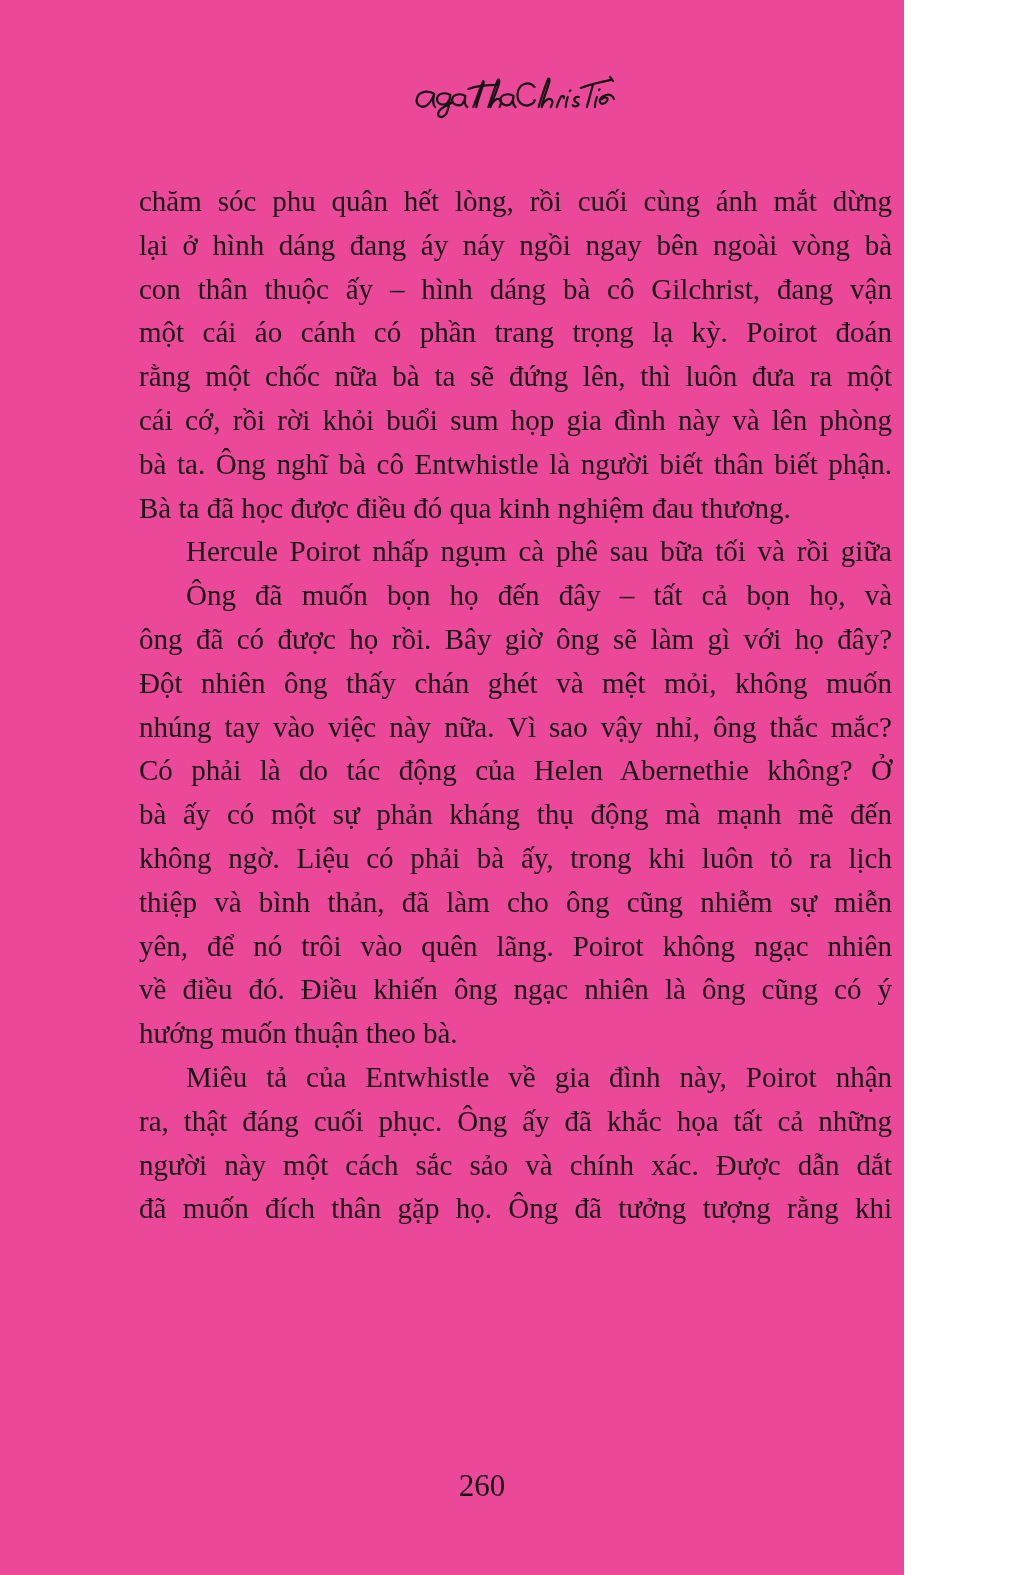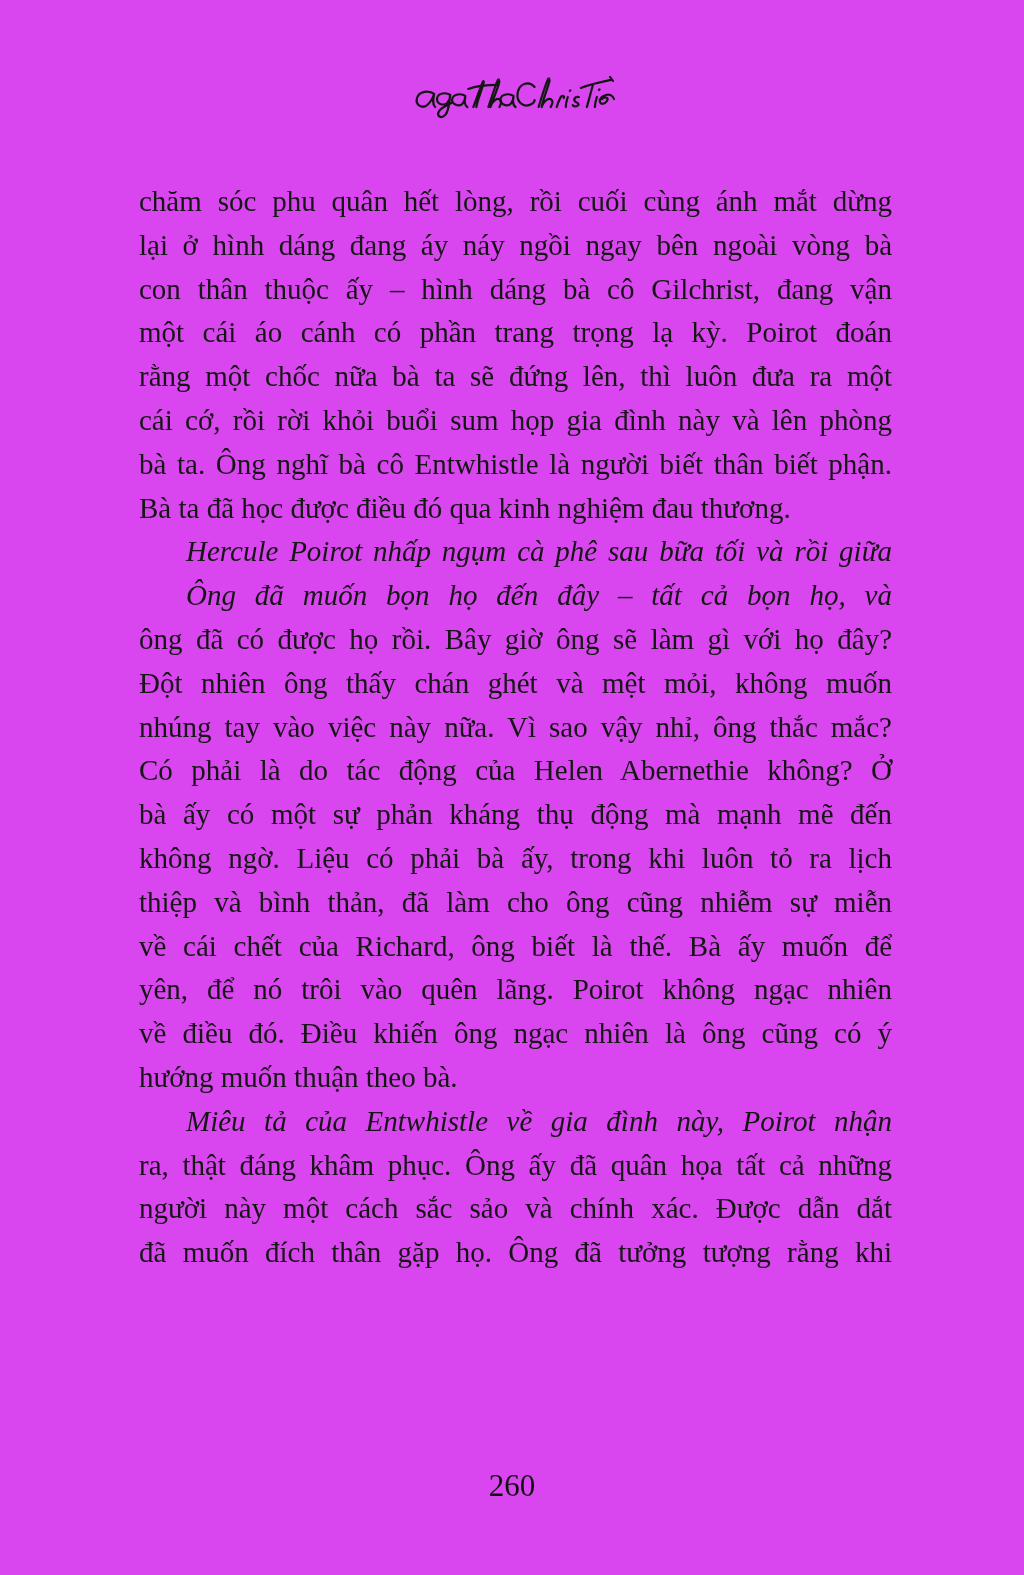--- a/index.html
+++ b/index.html
@@ -2,23 +2,23 @@
 <html><head>
 <meta charset="utf-8">
 <style>
   html, body {
     margin: 0;
     padding: 0;
     background: #ffffff;
   }
   .book-page {
     position: relative;
-    width: 1024px;
+    width: 904px;
     height: 1575px;
-    background: #d946ef;
+    background: #ec4899;
     overflow: hidden;
     font-family: "Liberation Serif", "DejaVu Serif", serif;
     color: #141414;
   }
   .signature {
     position: absolute;
     left: 410px;
     top: 74px;
     width: 206px;
     height: 50px;
@@ -32,31 +32,32 @@
     font-size: 29px;
     color: #161616;
   }
   .line {
     height: 43.8px;
     line-height: 43.8px;
     text-align: justify;
     text-align-last: justify;
     white-space: nowrap;
   }
-  .line.indent { padding-left: 47px; font-style: italic; }
+  .line.indent { padding-left: 47px; }
   .line.para-end { text-align-last: left; }
   .page-number {
     position: absolute;
     left: 0;
     top: 1464px;
     width: 100%;
     text-align: center;
     font-size: 31px;
     line-height: 44px;
     color: #121212;
+    padding-left: 30px;
   }
 </style>
 </head>
 <body>
 
 <div class="book-page">
 
   <div class="signature" title="Agatha Christie">
     <svg viewBox="0 0 205 48" xmlns="http://www.w3.org/2000/svg" fill="none" stroke="#151515" stroke-width="2.2" stroke-linecap="round" stroke-linejoin="round">
       <path d="M24,19 C19,15 9,16 7,23 C5,30 12,34 17,30 C21,27 23,22 24,19 C23,24 22,29 25,32"></path>
@@ -89,25 +90,24 @@
       <div class="line para-end">Bà ta đã học được điều đó qua kinh nghiệm đau thương.</div>
       <div class="line indent">Hercule Poirot nhấp ngụm cà phê sau bữa tối và rồi giữa</div>
       <div class="line indent">Ông đã muốn bọn họ đến đây – tất cả bọn họ, và</div>
       <div class="line">ông đã có được họ rồi. Bây giờ ông sẽ làm gì với họ đây?</div>
       <div class="line">Đột nhiên ông thấy chán ghét và mệt mỏi, không muốn</div>
       <div class="line">nhúng tay vào việc này nữa. Vì sao vậy nhỉ, ông thắc mắc?</div>
       <div class="line">Có phải là do tác động của Helen Abernethie không? Ở</div>
       <div class="line">bà ấy có một sự phản kháng thụ động mà mạnh mẽ đến</div>
       <div class="line">không ngờ. Liệu có phải bà ấy, trong khi luôn tỏ ra lịch</div>
       <div class="line">thiệp và bình thản, đã làm cho ông cũng nhiễm sự miễn</div>
-      <div class="line">về cái chết của Richard, ông biết là thế. Bà ấy muốn để</div>
       <div class="line">yên, để nó trôi vào quên lãng. Poirot không ngạc nhiên</div>
       <div class="line">về điều đó. Điều khiến ông ngạc nhiên là ông cũng có ý</div>
       <div class="line para-end">hướng muốn thuận theo bà.</div>
       <div class="line indent">Miêu tả của Entwhistle về gia đình này, Poirot nhận</div>
-      <div class="line">ra, thật đáng khâm phục. Ông ấy đã quân họa tất cả những</div>
+      <div class="line">ra, thật đáng cuối phục. Ông ấy đã khắc họa tất cả những</div>
       <div class="line">người này một cách sắc sảo và chính xác. Được dẫn dắt</div>
       <div class="line">đã muốn đích thân gặp họ. Ông đã tưởng tượng rằng khi</div>
     </div>
 
   <div class="page-number">260</div>
 
 </div>
 
 </body></html>

